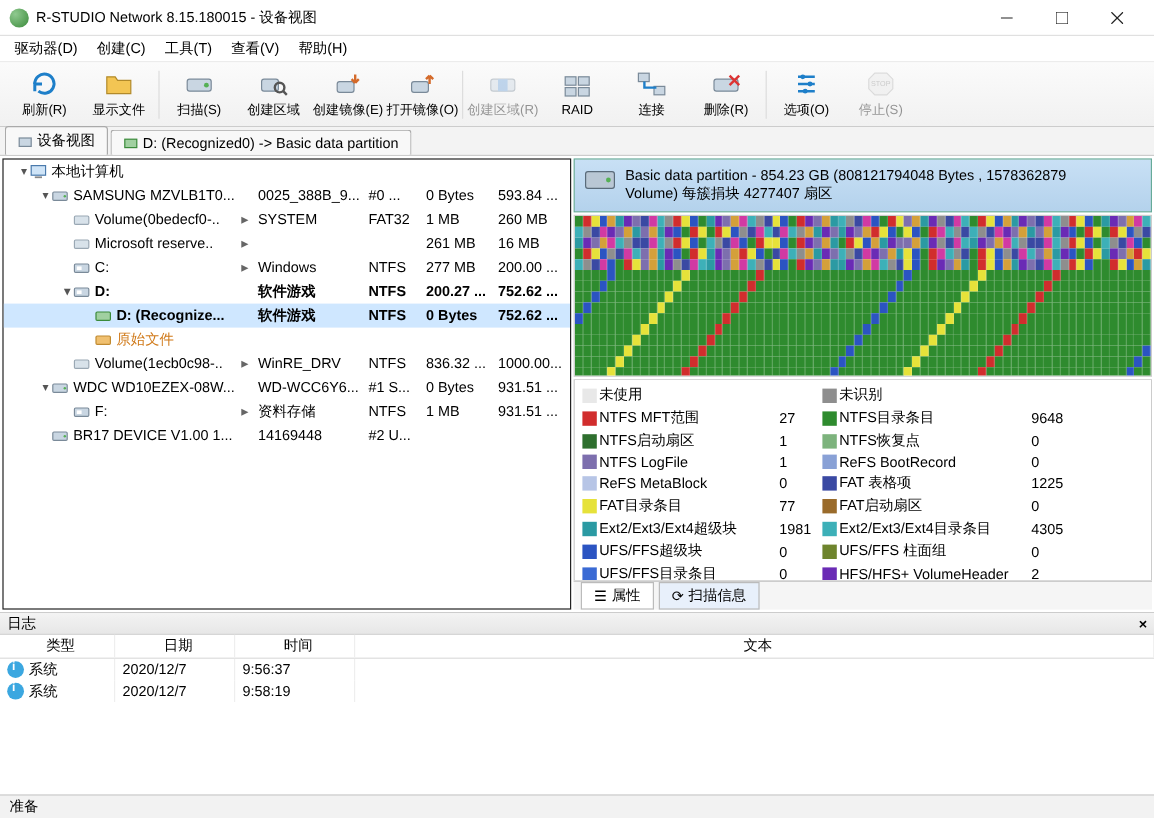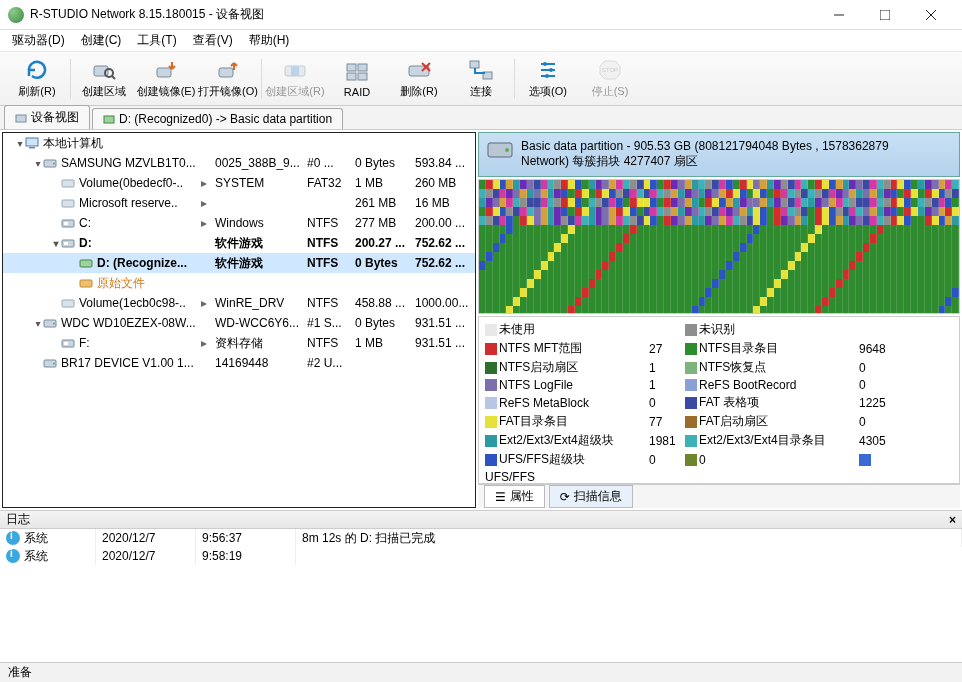--- a/index.html
+++ b/index.html
@@ -123,21 +123,38 @@
 <div class="toolbar" id="toolbar">
     <div class="tbtn">
       <div class="ico">
         <svg width="28" height="24" viewBox="0 0 24 24">
           <path d="M4 12a8 8 0 1 1 3 6" fill="none" stroke="#1e7fc9" stroke-width="2.5"></path>
           <path d="M4 18v-6h6" fill="none" stroke="#1e7fc9" stroke-width="2.5"></path>
         </svg>
       </div>
       <div class="lbl">刷新(R)</div>
     </div>
+    <div class="tbtn">
+      <div class="ico">
+        <svg width="28" height="24" viewBox="0 0 24 24">
+          <path d="M2 6h7l2 3h11v11H2z" fill="#f3c553" stroke="#b28a2a"></path>
+        </svg>
+      </div>
+      <div class="lbl">显示文件</div>
+    </div>
     <div class="tsep"></div>
+    <div class="tbtn">
+      <div class="ico">
+        <svg width="28" height="24" viewBox="0 0 24 24">
+          <rect x="2" y="8" width="20" height="10" rx="2" fill="#c9d6e2" stroke="#7a8a99"></rect>
+          <circle cx="18" cy="13" r="2" fill="#55b055"></circle>
+        </svg>
+      </div>
+      <div class="lbl">扫描(S)</div>
+    </div>
     <div class="tbtn">
       <div class="ico">
         <svg width="28" height="24" viewBox="0 0 24 24">
           <rect x="2" y="8" width="14" height="10" rx="2" fill="#c9d6e2" stroke="#7a8a99"></rect>
           <circle cx="17" cy="15" r="4" fill="none" stroke="#555" stroke-width="2"></circle>
           <line x1="20" y1="18" x2="23" y2="21" stroke="#555" stroke-width="2"></line>
         </svg>
       </div>
       <div class="lbl">创建区域</div>
     </div>
@@ -176,36 +193,36 @@
           <rect x="13" y="4" width="9" height="7" fill="#c9d6e2" stroke="#7a8a99"></rect>
           <rect x="2" y="13" width="9" height="7" fill="#c9d6e2" stroke="#7a8a99"></rect>
           <rect x="13" y="13" width="9" height="7" fill="#c9d6e2" stroke="#7a8a99"></rect>
         </svg>
       </div>
       <div class="lbl">RAID</div>
     </div>
     <div class="tbtn">
       <div class="ico">
         <svg width="28" height="24" viewBox="0 0 24 24">
+          <rect x="1" y="3" width="9" height="7" fill="#c9d6e2" stroke="#7a8a99"></rect>
+          <rect x="14" y="14" width="9" height="7" fill="#c9d6e2" stroke="#7a8a99"></rect>
+          <path d="M6 10v5h10" fill="none" stroke="#1e7fc9" stroke-width="2"></path>
+        </svg>
+      </div>
+      <div class="lbl">连接</div>
+    </div>
+    <div class="tbtn">
+      <div class="ico">
+        <svg width="28" height="24" viewBox="0 0 24 24">
           <rect x="2" y="8" width="20" height="10" rx="2" fill="#c9d6e2" stroke="#7a8a99"></rect>
           <line x1="15" y1="5" x2="23" y2="13" stroke="#d33" stroke-width="2"></line>
           <line x1="23" y1="5" x2="15" y2="13" stroke="#d33" stroke-width="2"></line>
         </svg>
       </div>
       <div class="lbl">删除(R)</div>
-    </div>
-    <div class="tbtn">
-      <div class="ico">
-        <svg width="28" height="24" viewBox="0 0 24 24">
-          <rect x="1" y="3" width="9" height="7" fill="#c9d6e2" stroke="#7a8a99"></rect>
-          <rect x="14" y="14" width="9" height="7" fill="#c9d6e2" stroke="#7a8a99"></rect>
-          <path d="M6 10v5h10" fill="none" stroke="#1e7fc9" stroke-width="2"></path>
-        </svg>
-      </div>
-      <div class="lbl">连接</div>
     </div>
     <div class="tsep"></div>
     <div class="tbtn">
       <div class="ico">
         <svg width="28" height="24" viewBox="0 0 24 24">
           <line x1="5" y1="6" x2="19" y2="6" stroke="#1e7fc9" stroke-width="2"></line>
           <line x1="5" y1="12" x2="19" y2="12" stroke="#1e7fc9" stroke-width="2"></line>
           <line x1="5" y1="18" x2="19" y2="18" stroke="#1e7fc9" stroke-width="2"></line>
           <circle cx="9" cy="6" r="2" fill="#1e7fc9"></circle>
           <circle cx="15" cy="12" r="2" fill="#1e7fc9"></circle>
@@ -385,21 +402,21 @@
             <span class="dico">
               <svg width="14" height="12" viewBox="0 0 14 12">
                 <rect x="1" y="3" width="12" height="7" rx="1" fill="#d8e2ea" stroke="#9aa8b4"></rect>
               </svg>
             </span>
             <span>Volume(1ecb0c98-..</span>
             <span style="margin-left:auto;padding-right:4px;color:#666">▸</span>
           </div>
           <div class="c-lab">WinRE_DRV</div>
           <div class="c-fs">NTFS</div>
-          <div class="c-st">458.88 ...</div>
+          <div class="c-st">836.32 ...</div>
           <div class="c-sz">1000.00...</div>
         </div>
         <div class="trow">
           <div class="c-dev">
             <span class="ind" style="width:26px"></span>
             <span class="caret">▾</span>
             <span class="dico">
               <svg width="14" height="12" viewBox="0 0 14 12">
                 <rect x="1" y="3" width="12" height="7" rx="1" fill="#c9d6e2" stroke="#7a8a99"></rect>
                 <circle cx="11" cy="6.5" r="1" fill="#55b055"></circle>
@@ -450,22 +467,22 @@
       </div>
   </div>
 
   <div class="right">
     <div class="infohead">
       <svg class="hdd" viewBox="0 0 26 24">
           <rect x="1" y="4" width="24" height="14" rx="2" fill="#b9c7d4" stroke="#5a6b7a"></rect>
           <circle cx="20" cy="11" r="2" fill="#55b055"></circle>
         </svg>
       <div>
-        <span>Basic data partition</span> - <span>905.53 GB</span> (<span>808121794048 Bytes</span> , <span>1578362879</span><br>
-        <span>Network</span>) <span>每簇捐块 4277407 扇区</span>
+        <span>Basic data partition</span> - <span>854.23 GB</span> (<span>808121794048 Bytes</span> , <span>1578362879</span><br>
+        <span>Volume</span>) <span>每簇捐块 4277407 扇区</span>
       </div>
     </div>
     <div class="scanmap" id="scanmap">
         <div class="scanmap-row">
           <div class="scanmap-cell" style="background: rgb(46, 139, 46);"></div>
           <div class="scanmap-cell" style="background: rgb(209, 45, 45);"></div>
           <div class="scanmap-cell" style="background: rgb(230, 226, 58);"></div>
           <div class="scanmap-cell" style="background: rgb(43, 84, 194);"></div>
           <div class="scanmap-cell" style="background: rgb(212, 160, 58);"></div>
           <div class="scanmap-cell" style="background: rgb(43, 154, 163);"></div>
@@ -1584,20 +1601,21 @@
           <div class="sw" style="background: rgb(43, 154, 163);"></div>
           <div>Ext2/Ext3/Ext4超级块</div>
           <div>1981</div>
           <div class="sw" style="background: rgb(61, 176, 184);"></div>
           <div>Ext2/Ext3/Ext4目录条目</div>
           <div>4305</div>
           <div class="sw" style="background: rgb(43, 84, 194);"></div>
           <div>UFS/FFS超级块</div>
           <div>0</div>
           <div class="sw" style="background: rgb(110, 132, 45);"></div>
+          <div>UFS/FFS 柱面组</div>
           <div>0</div>
           <div class="sw" style="background: rgb(58, 106, 212);"></div>
           <div>UFS/FFS目录条目</div>
           <div>0</div>
           <div class="sw" style="background: rgb(106, 43, 181);"></div>
           <div>HFS/HFS+ VolumeHeader</div>
           <div>2</div>
         </div>
     </div>
     <div class="righttabs">
@@ -1611,26 +1629,31 @@
         </div>
     </div>
   </div>
 </div>
 
 <div class="logpanel">
   <div class="loghdr">
     <span>日志</span>
     <span style="font-weight:bold">×</span>
   </div>
+  <div class="logcols">
+    <div class="l-type">类型</div>
+    <div class="l-date">日期</div>
+    <div class="l-time">时间</div>
+    <div class="l-text l-text-h">文本</div>
+  </div>
   <div class="logbody" id="logbody">
       <div class="logrow">
         <div class="l-type"><span class="logico"></span>系统</div>
         <div class="l-date">2020/12/7</div>
         <div class="l-time">9:56:37</div>
-        <div class="l-text">8m 12s 的 D: 扫描已完成</div>
       </div>
       <div class="logrow">
         <div class="l-type"><span class="logico"></span>系统</div>
         <div class="l-date">2020/12/7</div>
         <div class="l-time">9:58:19</div>
       </div>
     </div>
 </div>
 
 <div class="statusbar">

